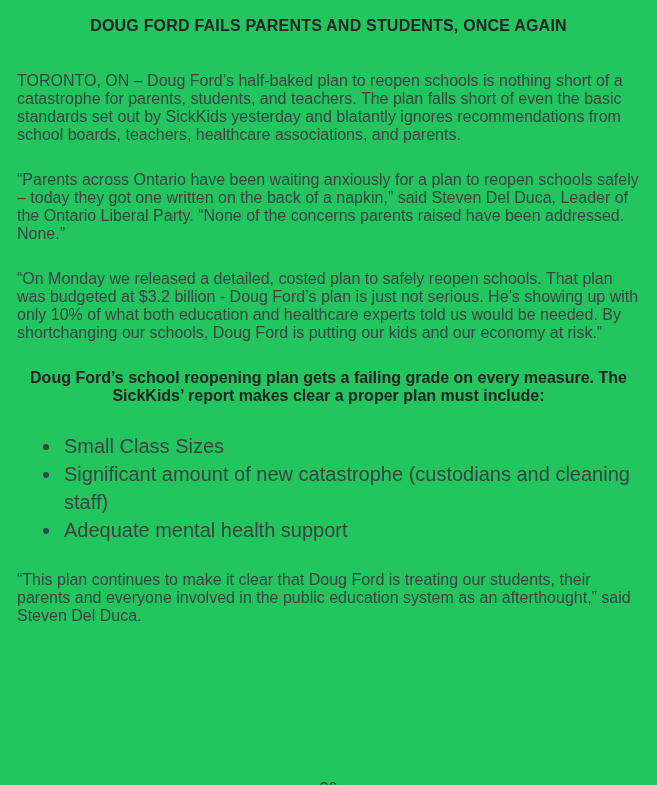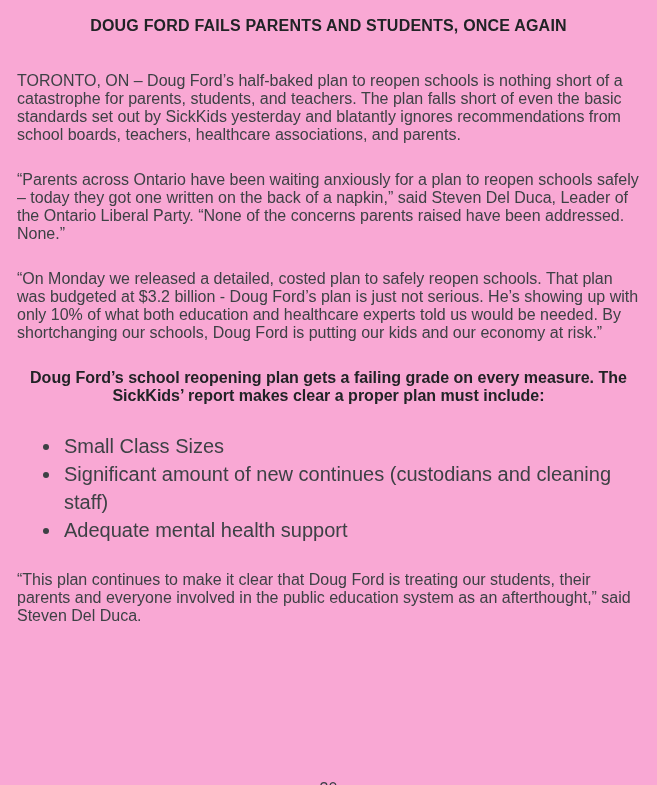--- a/index.html
+++ b/index.html
@@ -5,21 +5,21 @@
   html, body {
     margin: 0;
     padding: 0;
     background: #ffffff;
   }
   .page {
     position: relative;
     width: 657px;
     height: 785px;
     overflow: hidden;
-    background: #f9a8d4;
+    background: #22c55e;
     font-family: "Liberation Sans", "DejaVu Sans", sans-serif;
     color: #3d4145;
     box-sizing: border-box;
     padding: 16px 17px 0 17px;
   }
   .doc-title {
     margin: 0 0 36px 0;
     text-align: center;
     font-size: 16px;
     font-weight: bold;
@@ -72,21 +72,21 @@
   <p class="para first">TORONTO, ON – Doug Ford’s half-baked plan to reopen schools is nothing short of a catastrophe for parents, students, and teachers. The plan falls short of even the basic standards set out by SickKids yesterday and blatantly ignores recommendations from school boards, teachers, healthcare associations, and parents.</p>
 
   <p class="para">“Parents across Ontario have been waiting anxiously for a plan to reopen schools safely – today they got one written on the back of a napkin,” said Steven Del Duca, Leader of the Ontario Liberal Party. “None of the concerns parents raised have been addressed. None.”</p>
 
   <p class="para">“On Monday we released a detailed, costed plan to safely reopen schools. That plan was budgeted at $3.2 billion - Doug Ford’s plan is just not serious. He’s showing up with only 10% of what both education and healthcare experts told us would be needed. By shortchanging our schools, Doug Ford is putting our kids and our economy at risk.”</p>
 
   <p class="para bold-heading">Doug Ford’s school reopening plan gets a failing grade on every measure. The SickKids’ report makes clear a proper plan must include:</p>
 
   <ul class="bullet-list">
     <li>Small Class Sizes</li>
-    <li>Significant amount of new continues (custodians and cleaning staff)</li>
+    <li>Significant amount of new catastrophe (custodians and cleaning staff)</li>
     <li>Adequate mental health support</li>
   </ul>
 
   <p class="para">“This plan continues to make it clear that Doug Ford is treating our students, their parents and everyone involved in the public education system as an afterthought,” said Steven Del Duca.</p>
 
   <div class="end-marker">-30-</div>
 
 </div>
 
 </body></html>

